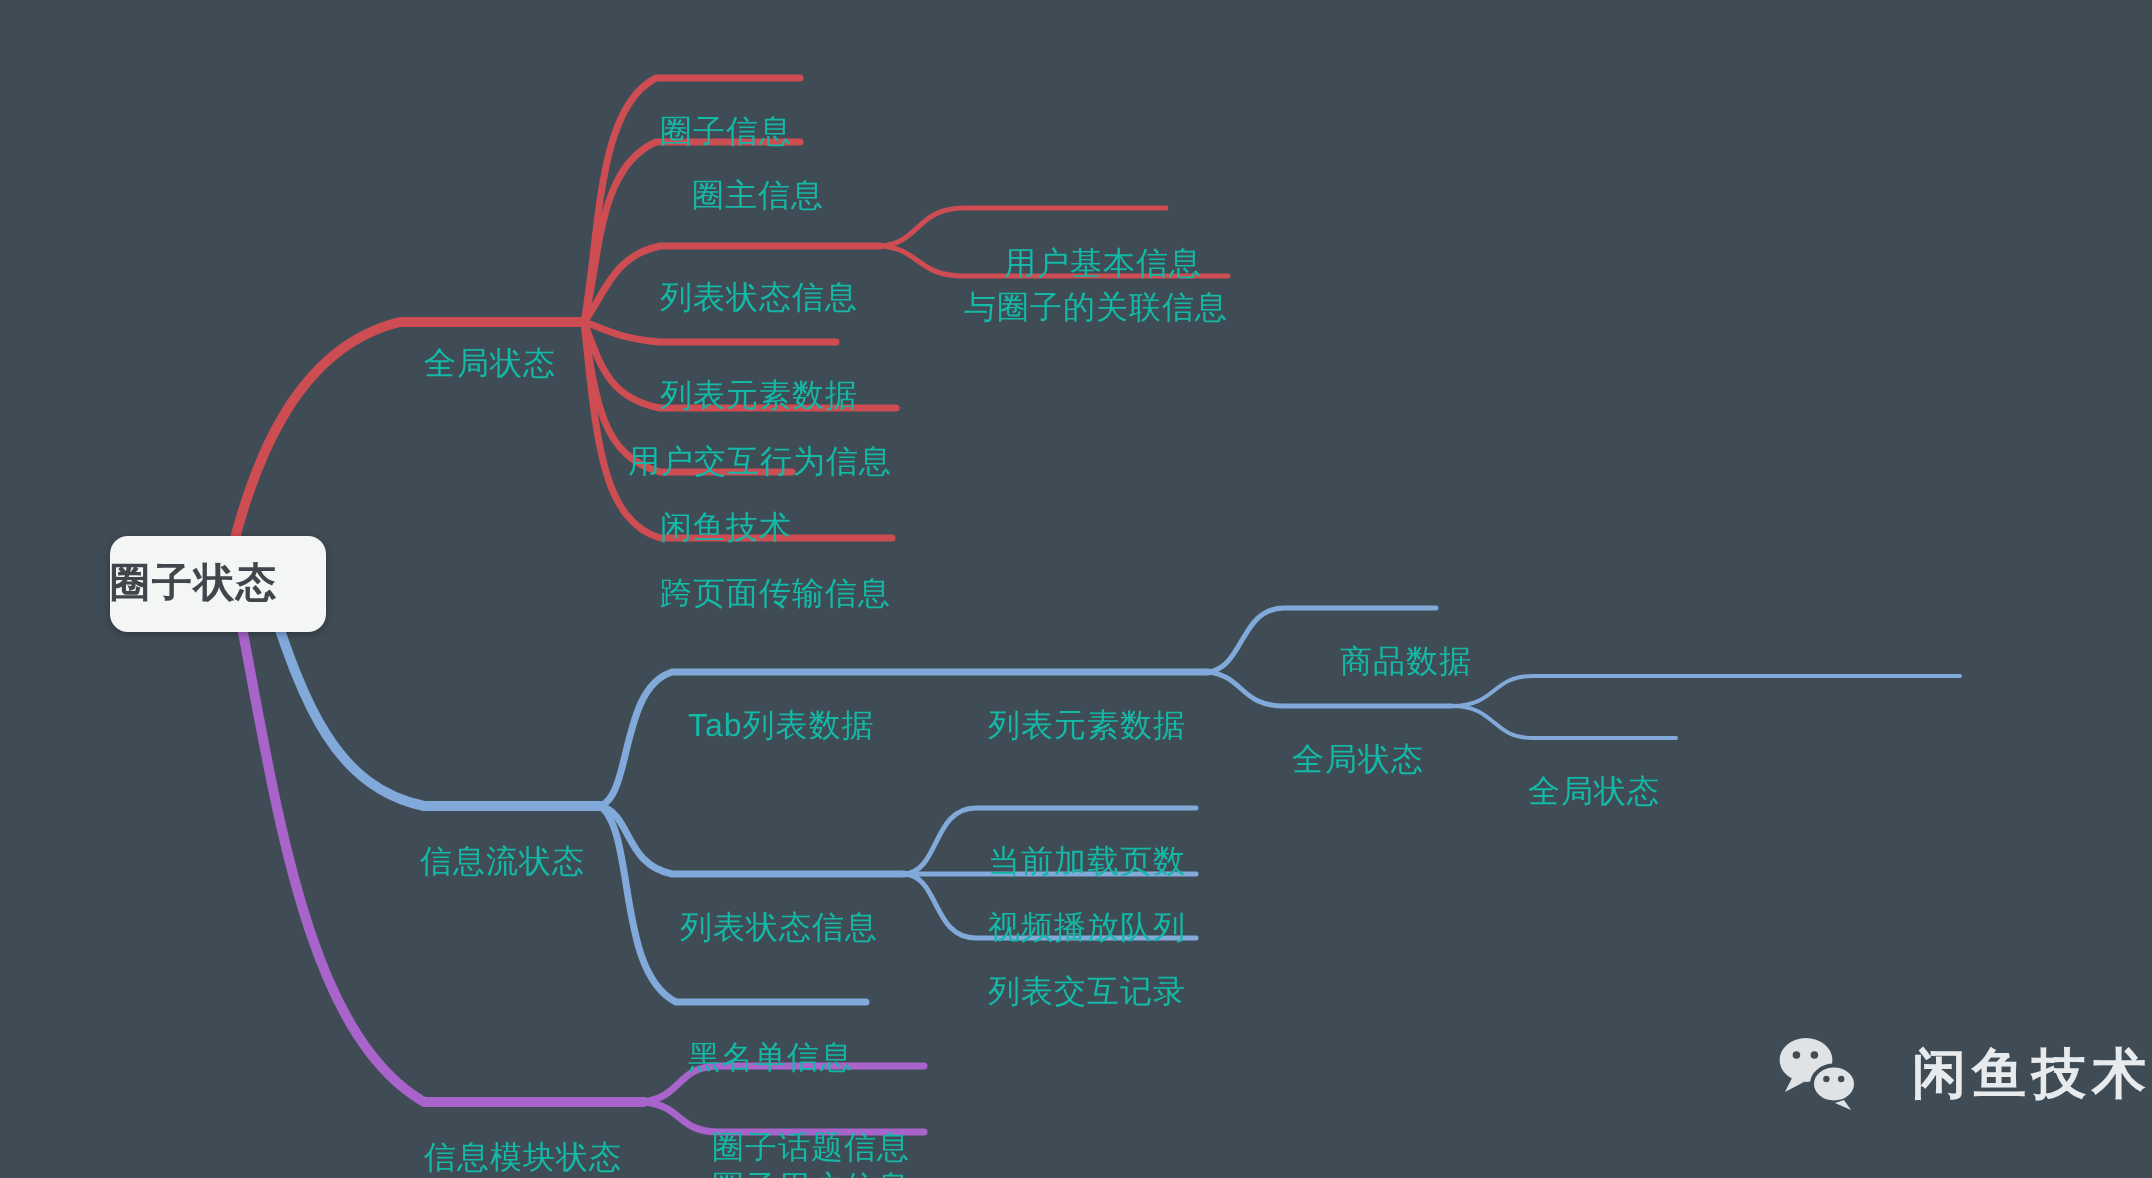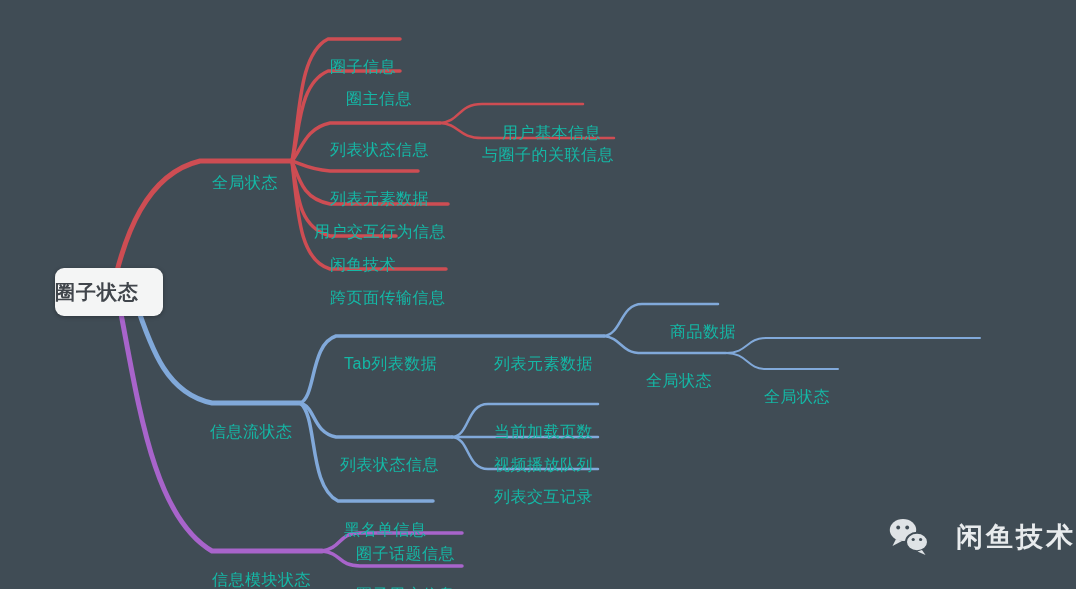--- a/index.html
+++ b/index.html
@@ -114,21 +114,21 @@
   <div class="lbl" style="left:670px;top:283px">商品数据</div>
   <div class="lbl" style="left:646px;top:332px">全局状态</div>
   <div class="lbl" style="left:764px;top:348px">全局状态</div>
   <div class="lbl" style="left:340px;top:416px">列表状态信息</div>
   <div class="lbl" style="left:494px;top:383px">当前加载页数</div>
   <div class="lbl" style="left:494px;top:416px">视频播放队列</div>
   <div class="lbl" style="left:494px;top:448px">列表交互记录</div>
   <div class="lbl" style="left:344px;top:481px">黑名单信息</div>
 
   <div class="lbl" style="left:212px;top:531px">信息模块状态</div>
-  <div class="lbl" style="left:356px;top:505px">圈子话题信息</div>
+  <div class="lbl" style="left:356px;top:526px">圈子话题信息</div>
   <div class="lbl" style="left:356px;top:546px">圈子用户信息</div>
 
   <div class="watermark">
     <svg width="42" height="42" viewBox="0 0 42 42">
       <g fill="#dfe3e6">
         <ellipse cx="15" cy="14" rx="13.2" ry="11"></ellipse>
         <path d="M8 23 L4.5 30 L14 25 Z"></path>
       </g>
       <g fill="#404c55">
         <circle cx="10.2" cy="11.5" r="1.9"></circle>

